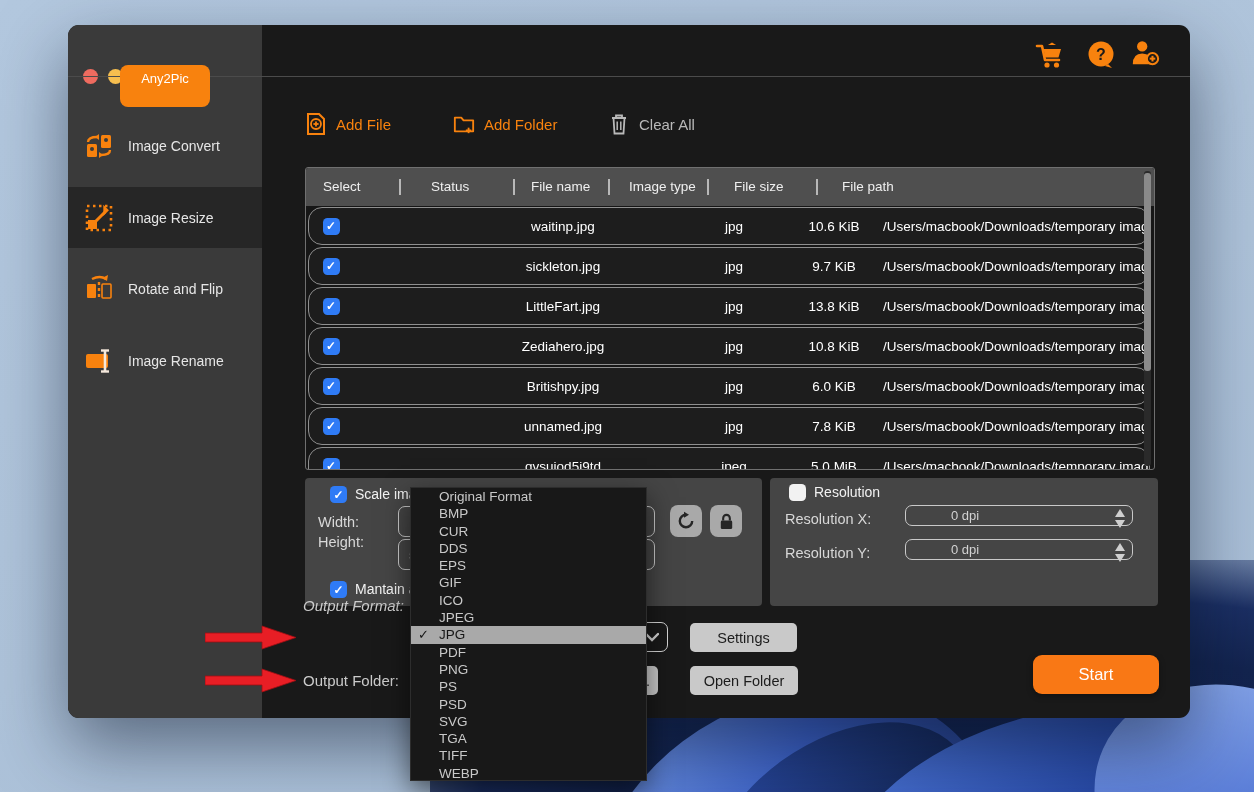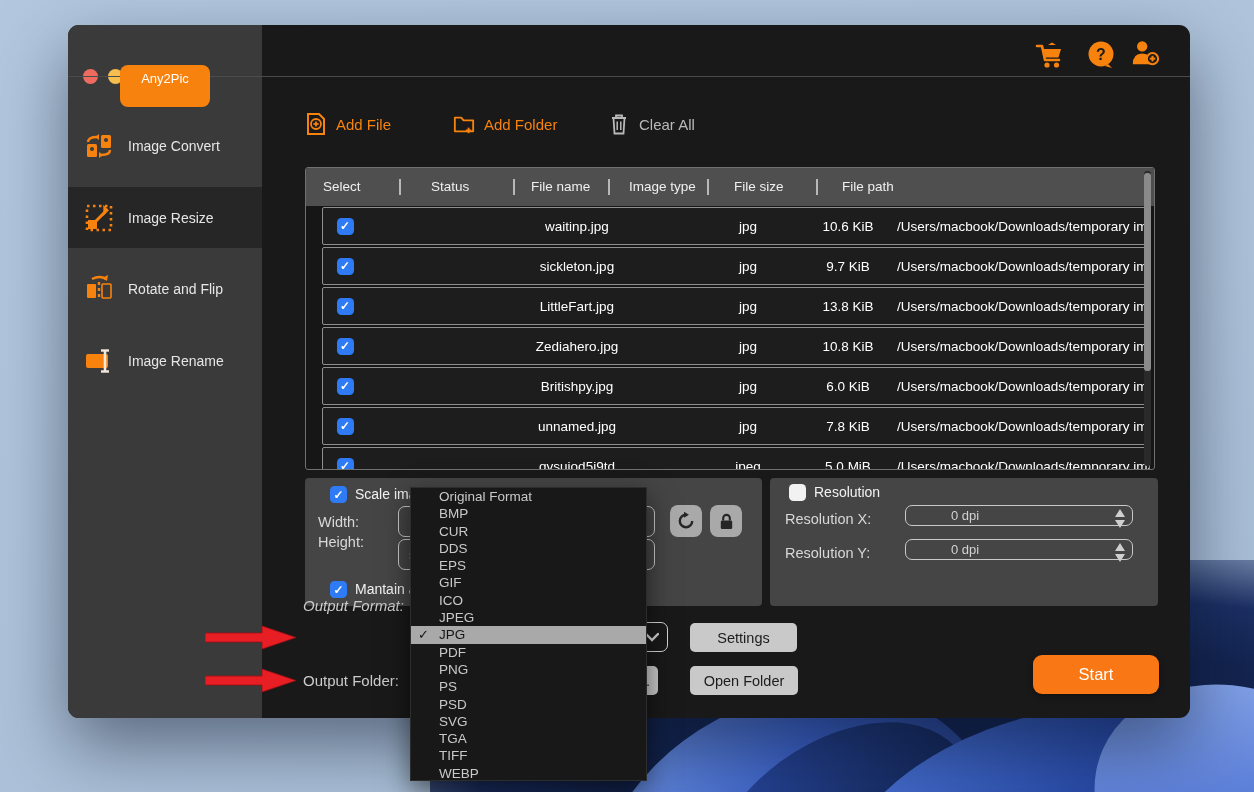--- a/index.html
+++ b/index.html
@@ -48,21 +48,21 @@
 
   
   .table{position:absolute;left:237px;top:142px;width:850px;height:303px;background:#161616;
          border:1px solid #707070;border-radius:3px;overflow:hidden;}
   .thead{position:relative;height:38px;background:#4f4f4f;color:#efefef;font-weight:normal;font-size:13.5px;}
   .hlab{position:absolute;top:11px;}
   .h0{left:17px}.h1{left:125px}.h2{left:225px}.h3{left:323px}.h4{left:428px}.h5{left:536px}
   .hsep{position:absolute;top:11px;width:1.5px;height:16px;background:#b8b8b8;}
   .s0{left:93px}.s1{left:207px}.s2{left:302px}.s3{left:401px}.s4{left:510px}
   .tbody{position:absolute;left:0;top:38px;right:0;bottom:0;overflow:hidden;padding-top:1px;}
-  .trow{height:38px;margin:0 4px 2px 16px;background:#1d1d1d;border:1px solid #8f8f8f;border-radius:2px;
+  .trow{height:38px;margin:0 4px 2px 2px;background:#1d1d1d;border:1px solid #8f8f8f;border-radius:14px;
         display:grid;grid-template-columns:44px 90px 240px 102px 98px 1fr;align-items:center;
         color:#fff;font-size:13.5px;}
   .trow .c{text-align:center;overflow:hidden;white-space:nowrap;}
   .cb{width:17px;height:17px;border-radius:4.5px;background:#f2f2f2;justify-self:center;
       display:flex;align-items:center;justify-content:center;}
   .cb.on{background:#2f7bf6;}
   .cb.on::after{content:"✓";color:#fff;font-size:12px;font-weight:bold;}
   .sbar{position:absolute;right:3px;top:3px;bottom:3px;width:7px;background:#2a2a2a;border-radius:3px;}
   .sthumb{position:absolute;right:3px;top:5px;width:7px;height:198px;background:#8a8a8a;border-radius:3px;}
 

